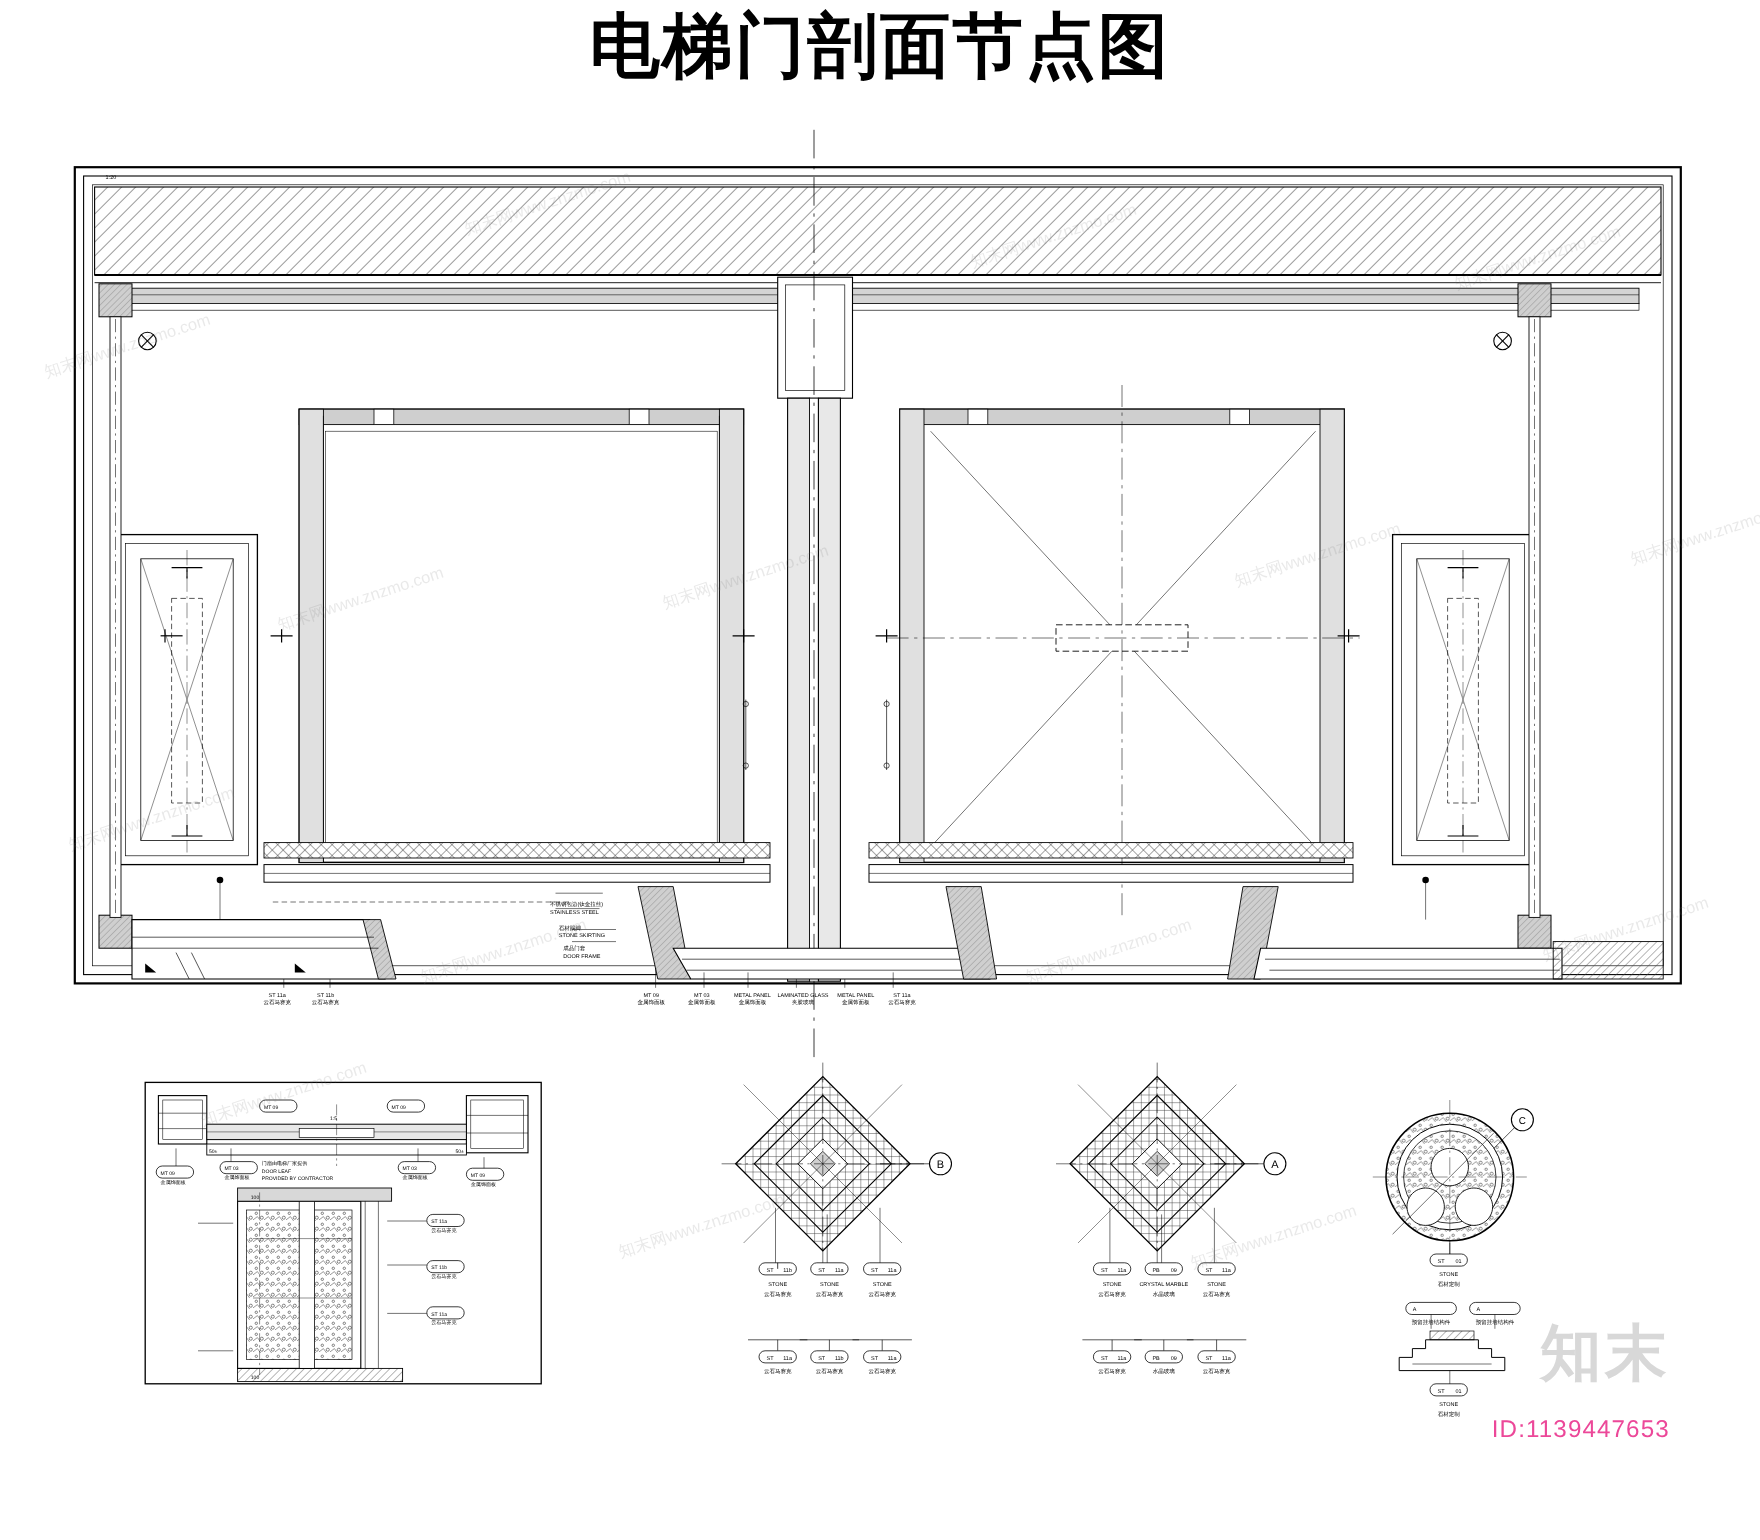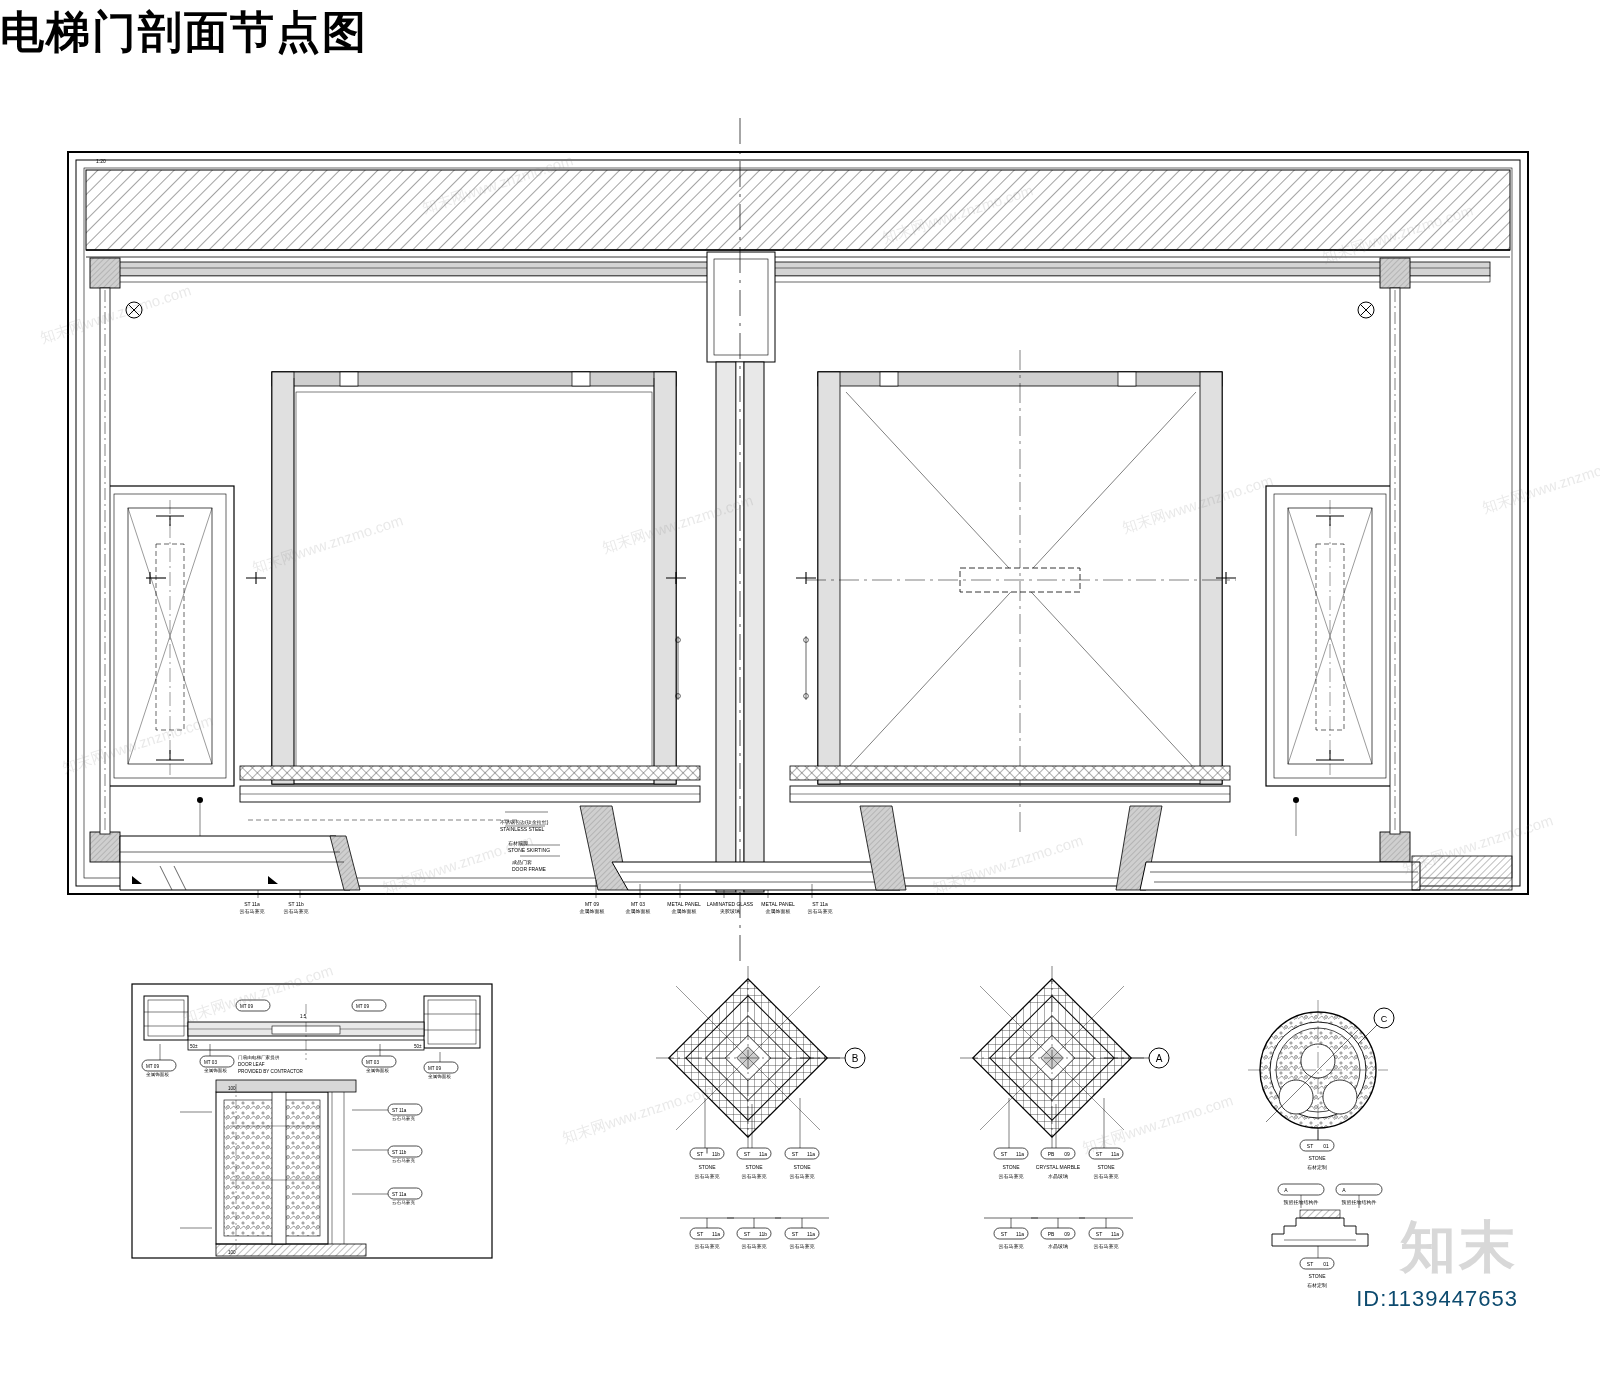--- a/index.html
+++ b/index.html
@@ -12,23 +12,23 @@
     height: 1400px;
     position: relative;
     font-family: "Liberation Sans", sans-serif;
     overflow: hidden;
   }
   #page-title {
     position: absolute;
     top: 8px;
     left: 0;
     width: 1600px;
-    text-align: left;
+    text-align: center;
     font-family: "DejaVu Serif", serif;
-    font-size: 44px;
+    font-size: 64px;
     font-weight: 700;
     letter-spacing: 2px;
     color: #000;
     line-height: 1.1;
   }
   .drawing-root {
     position: absolute;
     top: 0; left: 0;
     width: 1600px;
     height: 1400px;
@@ -53,24 +53,24 @@
   }
   #logo-text {
     font-family: "DejaVu Serif", serif;
     font-size: 56px;
     font-weight: 700;
     color: #d8d8d8;
     letter-spacing: 3px;
     line-height: 1;
   }
   #id-text {
-    margin-top: 12px;
+    margin-top: 28px;
     font-family: "Liberation Sans", sans-serif;
     font-size: 22px;
-    color: #0c4a6e;
+    color: #ec4899;
     letter-spacing: 1px;
   }
 </style>
 </head>
 <body>
 
 <div id="page-title">电梯门剖面节点图</div>
 
 <div class="drawing-root">
 <svg width="1600" height="1400" viewBox="0 0 1600 1400" xmlns="http://www.w3.org/2000/svg">

